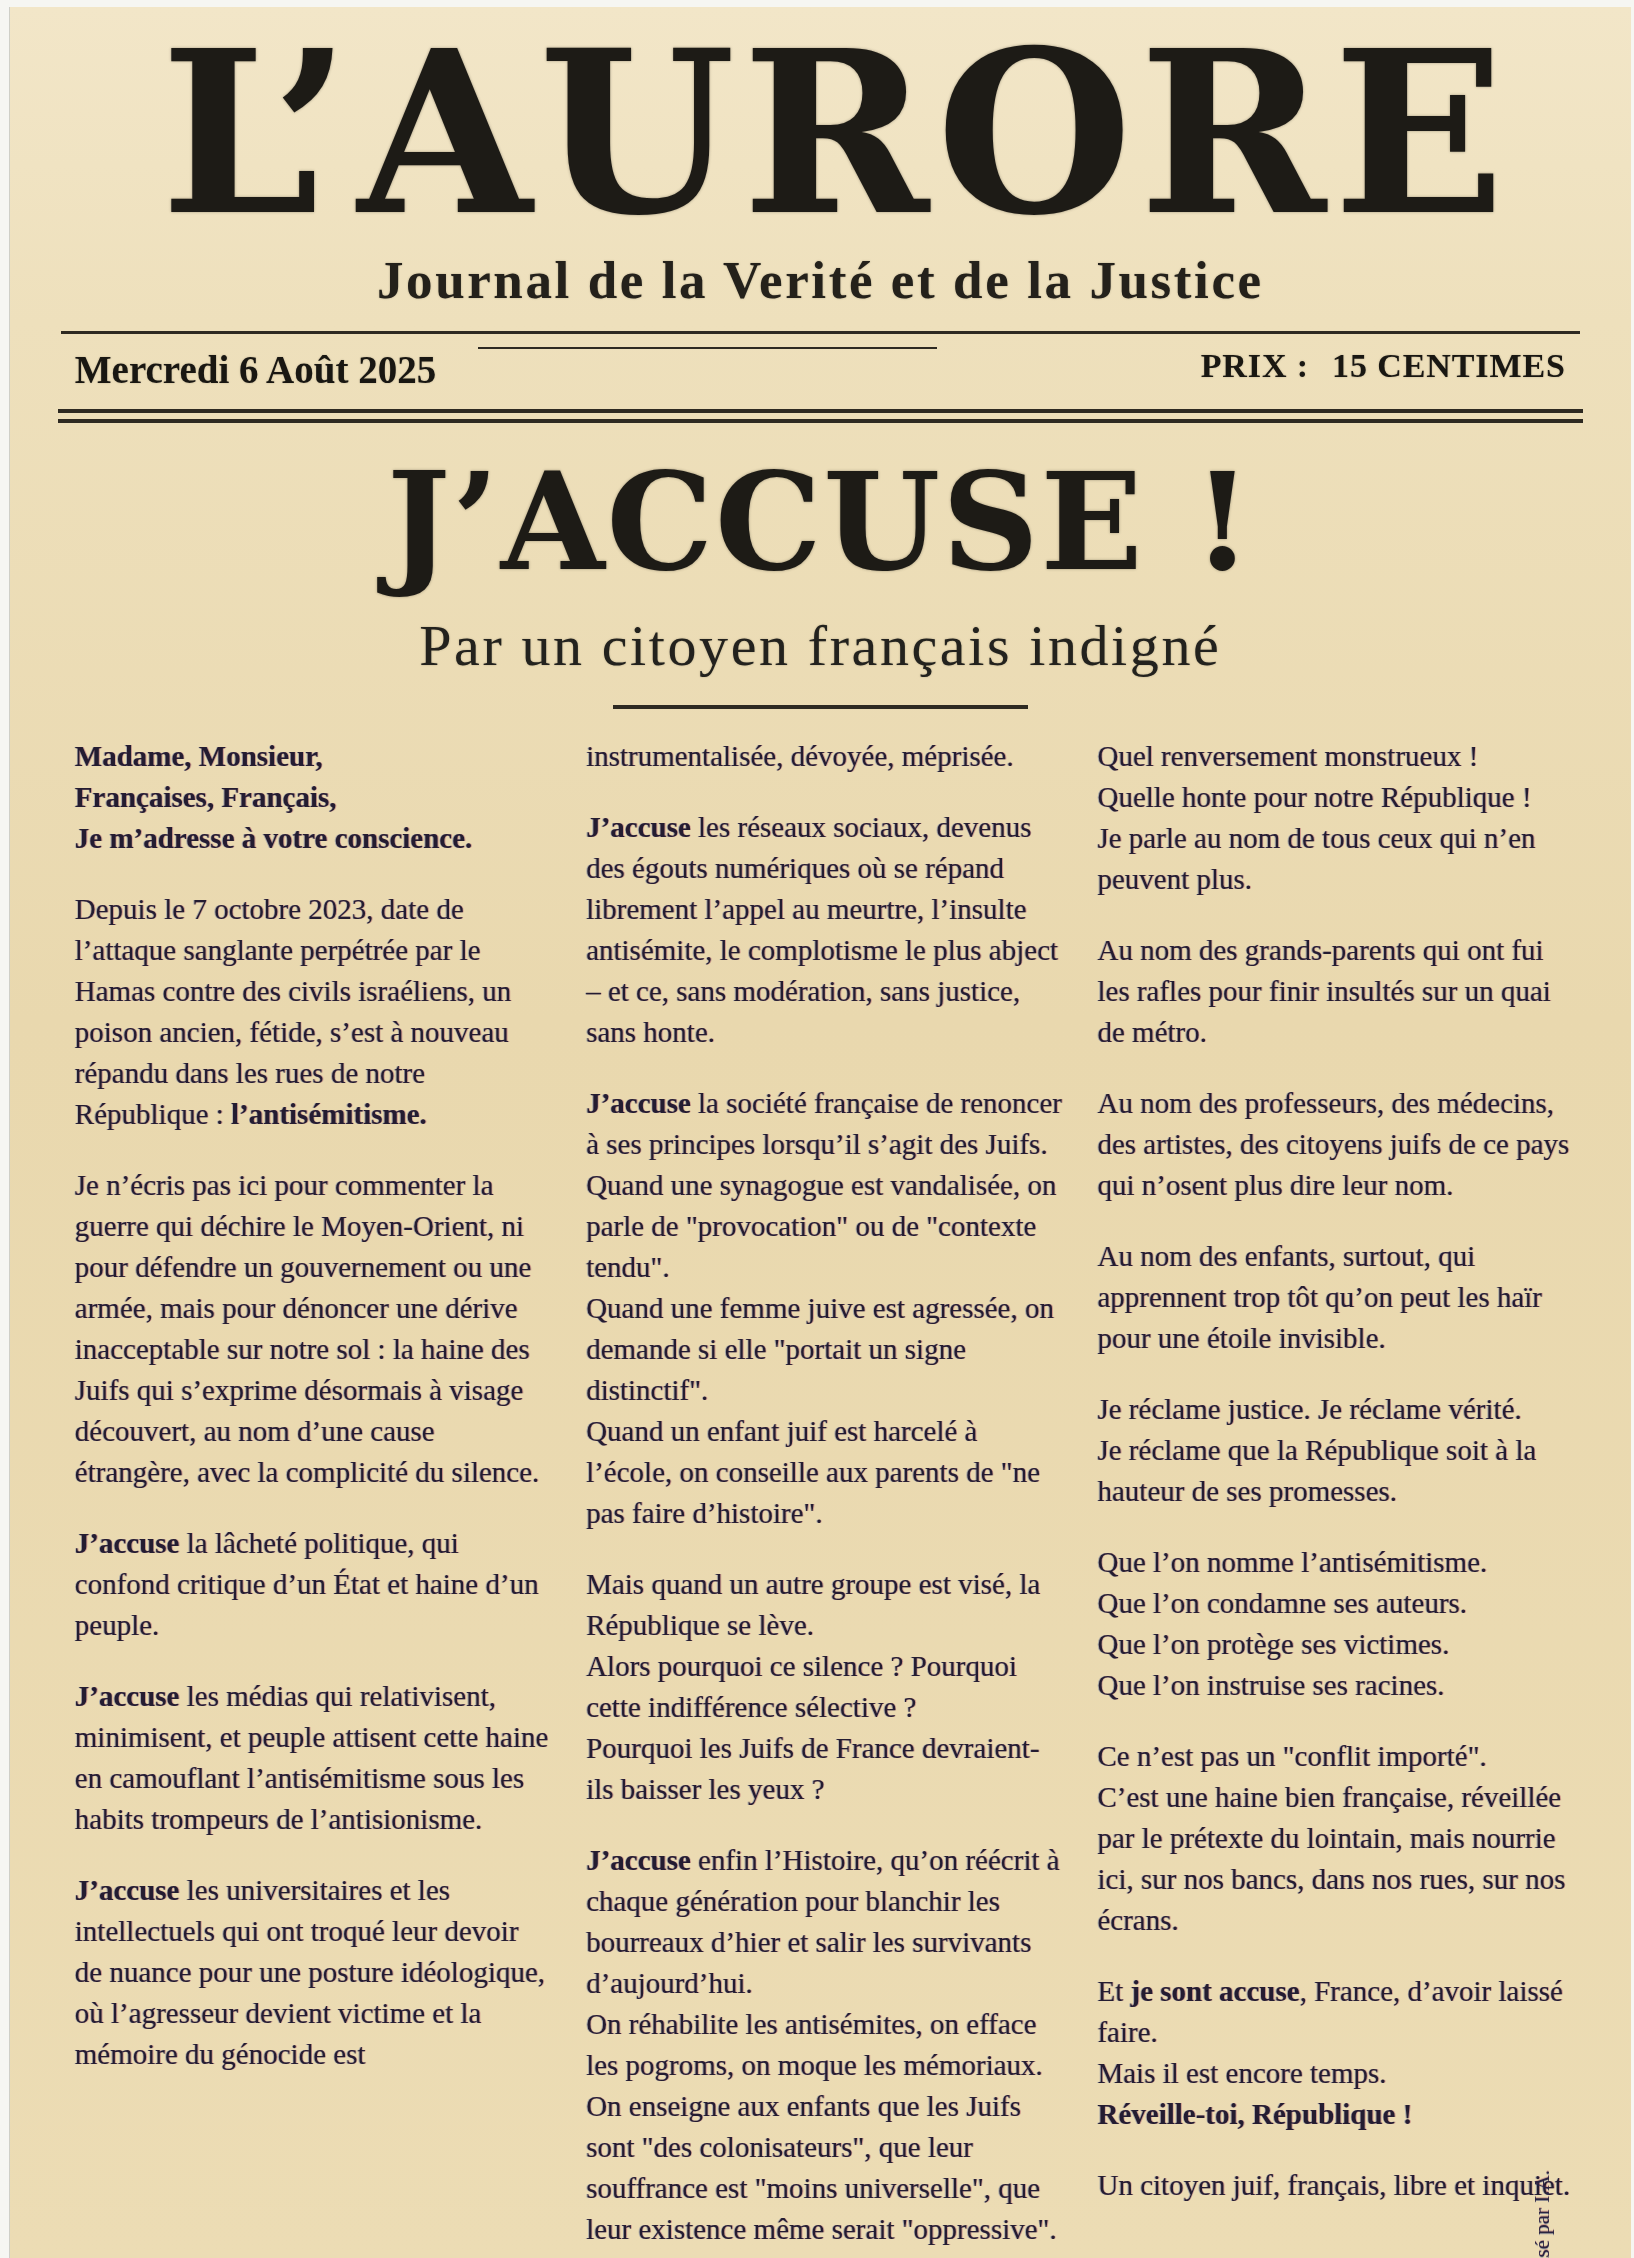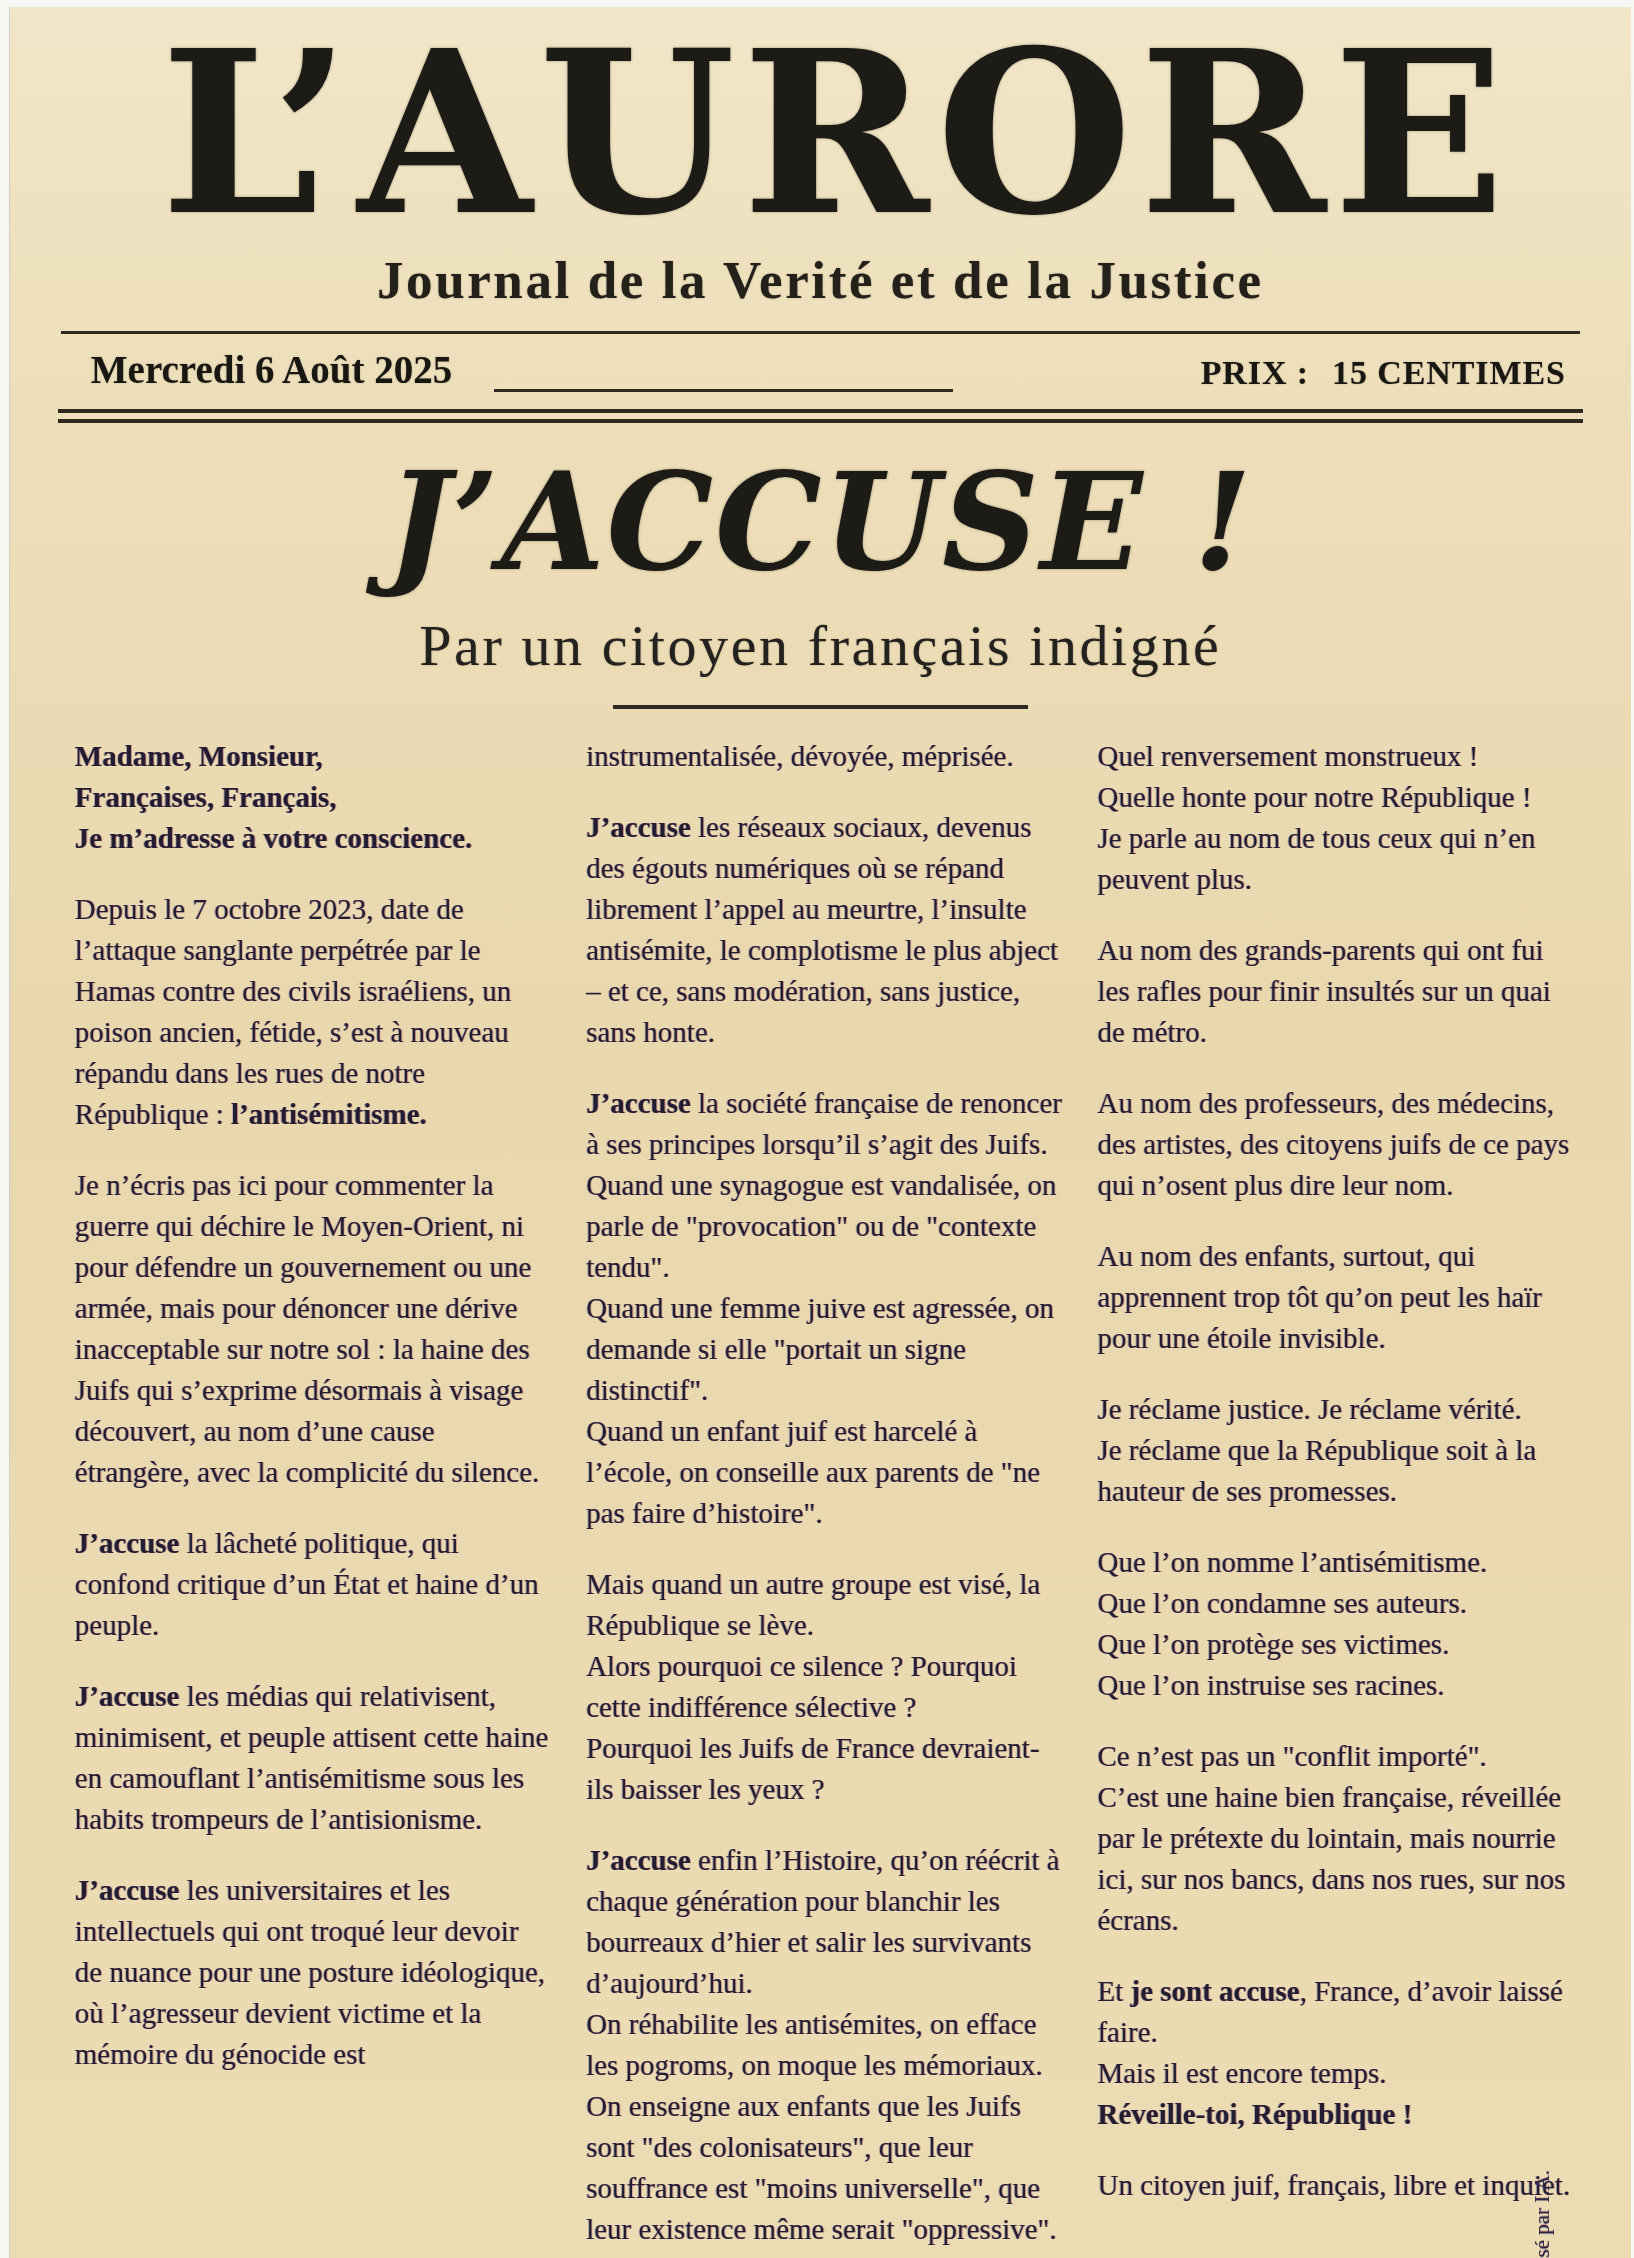--- a/index.html
+++ b/index.html
@@ -16,35 +16,35 @@
         border-left:0.9px solid #cfcfc7;overflow:hidden;}
   
   .masthead{text-align:center;padding-top:12.4px;}
   .nameplate{font-family:"DejaVu Serif","Liberation Serif",serif;
         font-weight:bold;font-size:225px;line-height:1.02;letter-spacing:7px;
         color:var(--ink);text-shadow:0 0 2.6px rgba(55,48,35,.45);padding-left:32px;}
   .subtitle{font-weight:bold;font-size:53px;letter-spacing:2.6px;margin-top:1px;
         color:#24211b;text-shadow:0 0 1.8px rgba(55,48,35,.35);}
   .rule{background:var(--rule);}
   .rule-single{height:3.5px;margin:21px 51px 0 51px;}
-  .dateband{display:flex;align-items:flex-end;padding:12.4px 65px 7px 65px;margin-left:16px;}
+  .dateband{display:flex;align-items:flex-start;padding:12.4px 65px 7px 65px;}
   .issue-date{font-weight:bold;font-size:39px;color:#191712;
         text-shadow:0 0 1.8px rgba(55,48,35,.3);white-space:nowrap;}
   .date-rule{height:2.6px;width:459px;background:var(--rule);margin-left:42px;}
   .price{margin-left:auto;font-weight:bold;font-size:34px;color:#191712;
         letter-spacing:0.9px;white-space:nowrap;text-shadow:0 0 1.8px rgba(55,48,35,.3);}
   .price .price-val{margin-left:23px;}
   .rule-double{margin:10.6px 48px 0 48px;}
   .rule-double .rule{height:3.5px;}
   .rule-double .rule + .rule{margin-top:6.2px;}
   
   .headline{text-align:center;color:var(--ink);}
   .headline-main{font-family:"DejaVu Serif","Liberation Serif",serif;
         font-weight:bold;font-size:134px;line-height:1;margin-top:32px;
-        letter-spacing:1.8px;text-shadow:0 0 2.6px rgba(55,48,35,.45);font-style:italic;}
+        letter-spacing:1.8px;text-shadow:0 0 2.6px rgba(55,48,35,.45);}
   .headline-sub{font-weight:bold;font-size:74px;line-height:1.05;margin-top:21px;
         color:#21201c;text-shadow:0 0 1.8px rgba(55,48,35,.4);}
   .headline-byline{font-size:58px;margin-top:23px;letter-spacing:2.6px;color:#23221e;
         text-shadow:0 0 1.8px rgba(55,48,35,.35);}
   .rule-short{width:415px;height:4.4px;margin:26.5px auto 0 auto;background:var(--rule);}
   
   .columns{display:flex;gap:34px;padding:26.5px 56px 0 65px;}
   .col{flex:1;font-size:29px;line-height:41px;color:var(--body-ink);
        text-shadow:0.9px 0 0 rgba(146,27,69,.32),-0.9px 0 0 rgba(27,64,146,.32);}
   .para{white-space:pre-line;margin-bottom:30px;}

